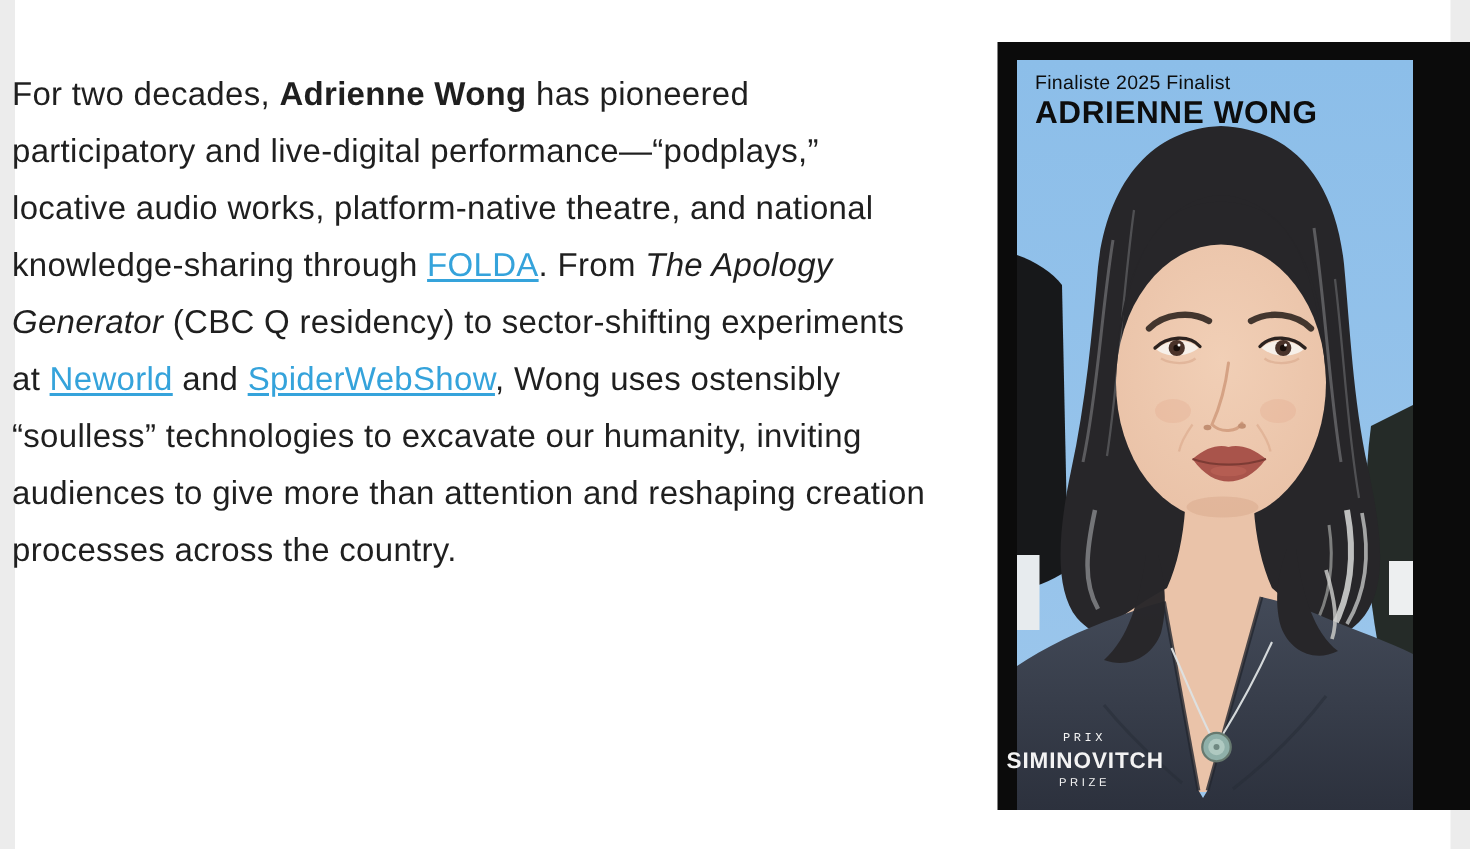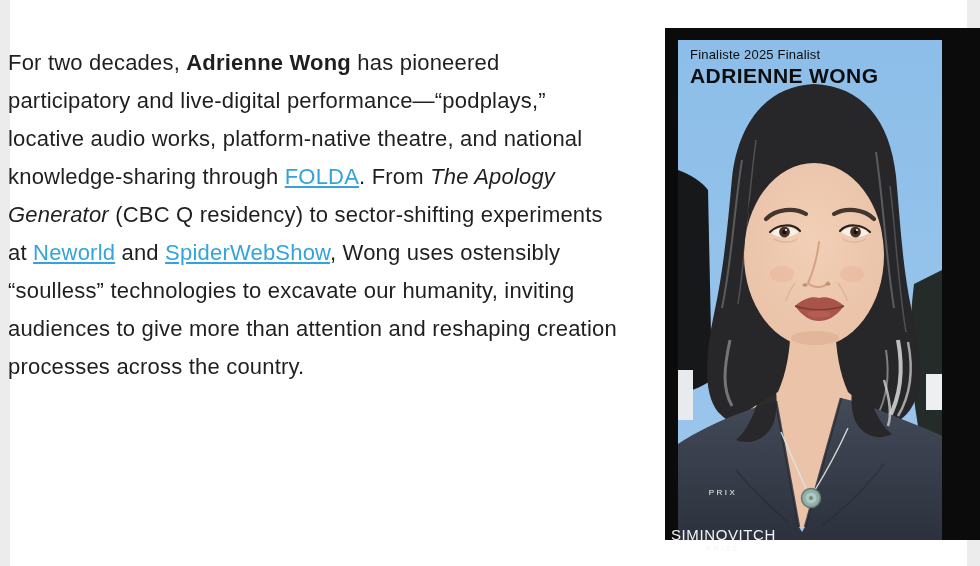--- a/index.html
+++ b/index.html
@@ -55,22 +55,22 @@
     font-weight:500; letter-spacing:0.2px;
   }
   .photo-head .big-name {
     display:block; font-size:21px; line-height:24px;
     font-weight:700; letter-spacing:0.4px; margin-top:1px;
   }
   .brand-block {
     position:absolute; left:6px; top:460px; width:104px; z-index:4;
     text-align:center; color:var(--brand-text,#f3f3f3);
   }
-  .brand-block .b1 { display:block; font-size:8px;    line-height:10px; letter-spacing:2.4px; font-weight:400; }
-  .brand-block .b2 { display:block; font-size:15px;   line-height:19px; letter-spacing:0.6px; font-weight:400;margin-top:27px; }
+  .brand-block .b1 { display:block; font-size:8px;    line-height:10px; letter-spacing:2.4px; font-weight:400;font-family:Liberation Mono, monospace; }
+  .brand-block .b2 { display:block; font-size:15px;   line-height:19px; letter-spacing:0.6px; font-weight:700; }
   .brand-block .b3 { display:block; font-size:7.5px;  line-height:10px; letter-spacing:2.4px; font-weight:400; }
 </style>
 </head>
 <body>
 
 <div class="gutter gutter-left"></div>
 <div class="gutter gutter-right"></div>
 
 <div class="text-col">
   <p class="bio"><span>For two decades, </span><strong>Adrienne Wong</strong><span> has pioneered participatory and live-digital performance—“podplays,” locative audio works, platform-native theatre, and national knowledge-sharing through </span><a class="txt-link" href="#">FOLDA</a><span>. From </span><em>The Apology Generator</em><span> (CBC Q residency) to sector-shifting experiments at </span><a class="txt-link" href="#">Neworld</a><span> and </span><a class="txt-link" href="#">SpiderWebShow</a><span>, Wong uses ostensibly “soulless” technologies to excavate our humanity, inviting audiences to give more than attention and reshaping creation processes across the country.</span></p>

